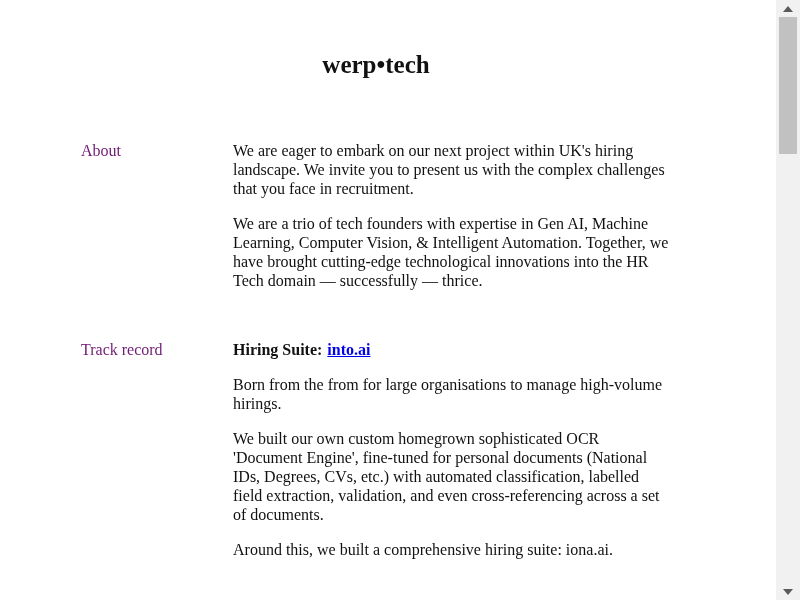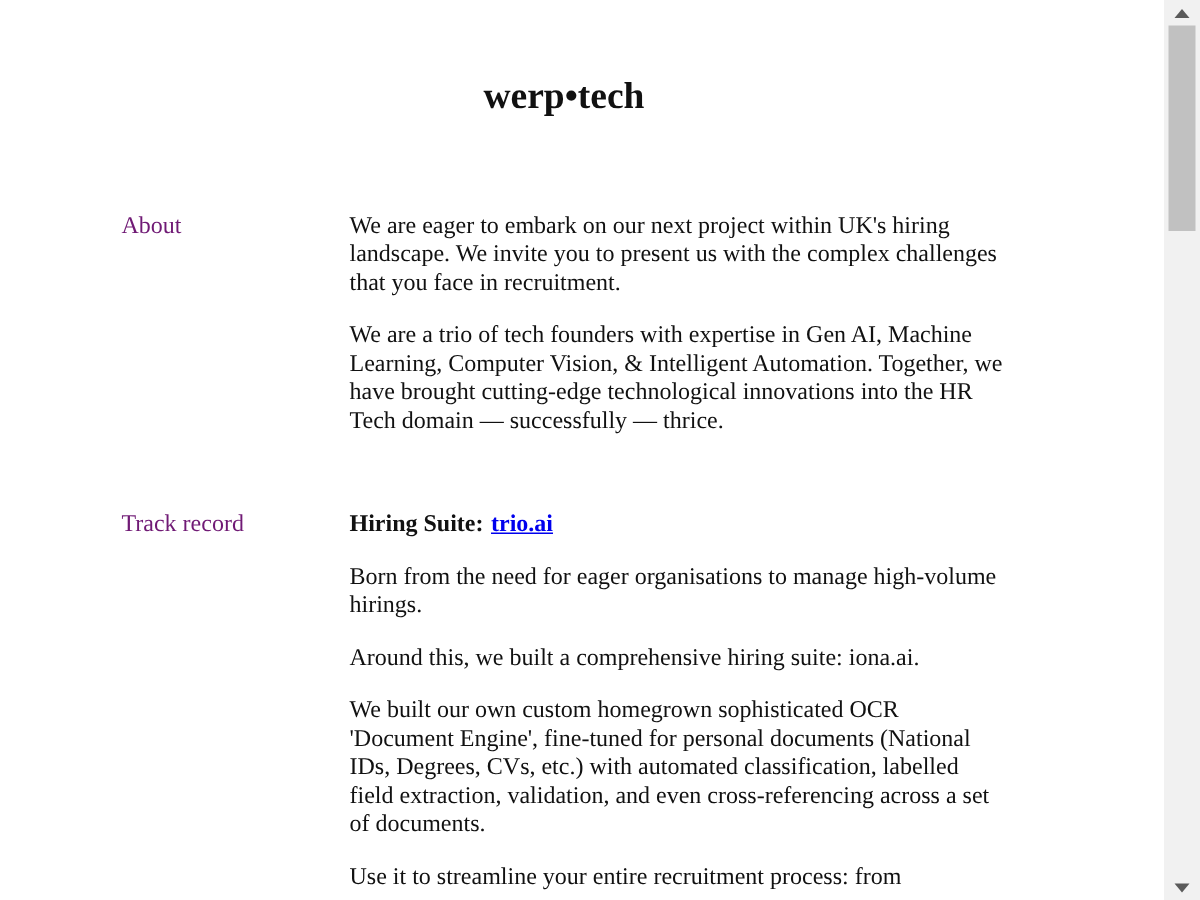--- a/index.html
+++ b/index.html
@@ -121,26 +121,25 @@
       <div class="section-content">
         <p>We are eager to embark on our next project within UK's hiring landscape. We invite you to present us with the complex challenges that you face in recruitment.</p>
         <p>We are a trio of tech founders with expertise in Gen AI, Machine Learning, Computer Vision, &amp; Intelligent Automation. Together, we have brought cutting-edge technological innovations into the HR Tech domain — successfully — thrice.</p>
       </div>
     </div>
 
     <div class="section">
       <div class="section-label">Track record</div>
       <div class="section-content">
         <p class="heading-line">
-          <span>Hiring Suite:</span><a href="#" class="inline-link">trio.ai</a>
+          <span>Hiring Suite:</span><a href="#" class="inline-link">into.ai</a>
         </p>
-        <p>Born from the need for eager organisations to manage high-volume hirings.</p>
+        <p>Born from the from for large organisations to manage high-volume hirings.</p>
+        <p>We built our own custom homegrown sophisticated OCR 'Document Engine', fine-tuned for personal documents (National IDs, Degrees, CVs, etc.) with automated classification, labelled field extraction, validation, and even cross-referencing across a set of documents.</p>
         <p>Around this, we built a comprehensive hiring suite: iona.ai.</p>
-        <p>We built our own custom homegrown sophisticated OCR 'Document Engine', fine-tuned for personal documents (National IDs, Degrees, CVs, etc.) with automated classification, labelled field extraction, validation, and even cross-referencing across a set of documents.</p>
-        <p>Use it to streamline your entire recruitment process: from</p>
       </div>
     </div>
 
   </div>
 </div>
 
 <div class="scrollbar">
   <div class="sb-btn up">
     <div class="tri-up"></div>
   </div>

